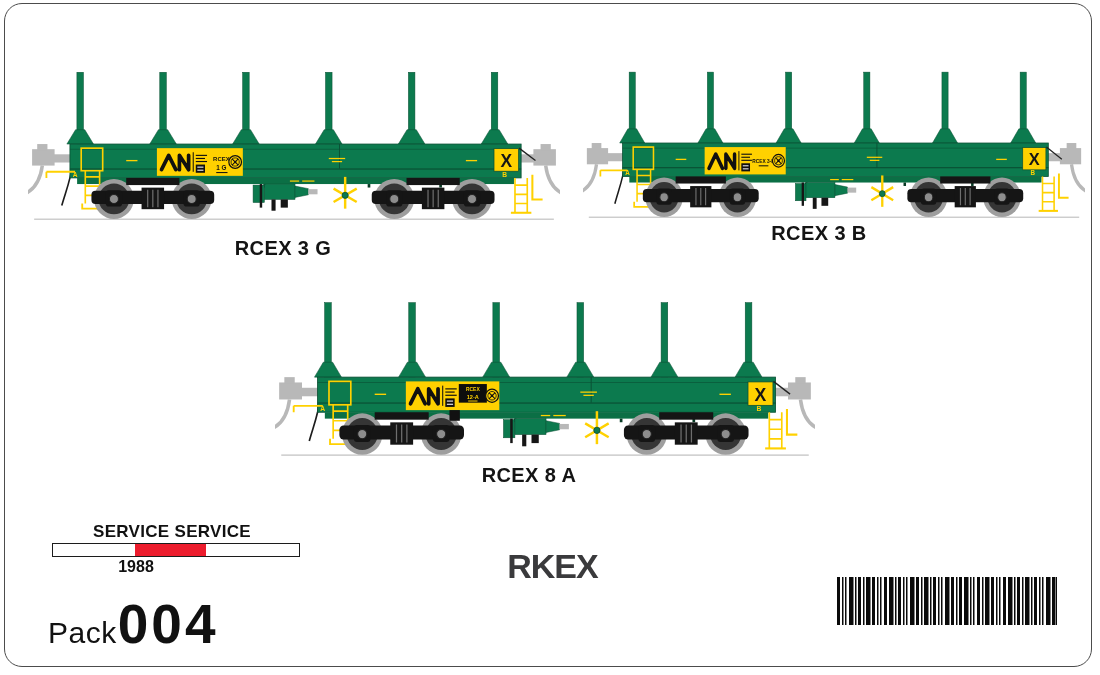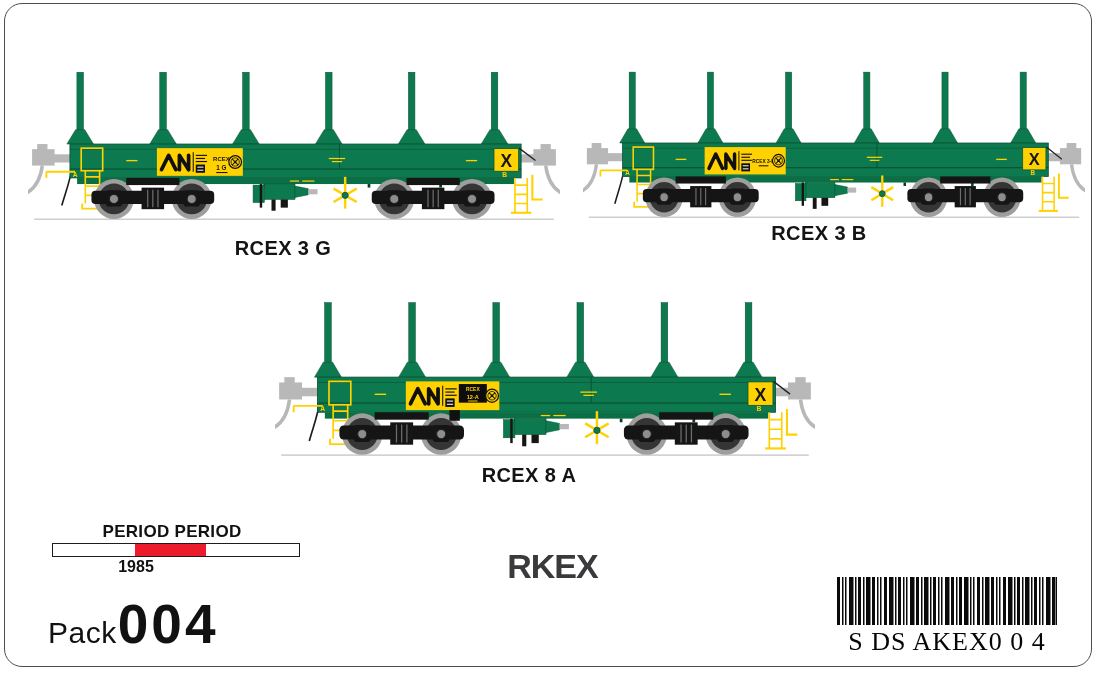--- a/index.html
+++ b/index.html
@@ -238,32 +238,31 @@
       <g>
         <rect x="455.5" y="84.5" width="24" height="22" fill="#ffd100" stroke="#0a4f33" stroke-width="0.7"></rect>
         <text class="xmark" x="467.5" y="102" font-size="17" text-anchor="middle">X</text>
       </g>
       <text class="endletter" x="46" y="112" font-size="6.5" text-anchor="middle">A</text>
       <text class="endletter" x="466" y="112" font-size="6.5" text-anchor="middle">B</text>
     </svg>
   </div>
   <div class="caption" style="left:379px;top:464px">RCEX 8 A</div>
 
-  <div class="sp-title">PERIOD PERIOD</div>
+  <div class="sp-title">SERVICE SERVICE</div>
   <div class="sp-bar">
     <div class="sp-red" style="left:33.5%;width:28.5%;background:#ec1c2d"></div>
   </div>
-  <div class="sp-year">1985</div>
+  <div class="sp-year">1988</div>
 
   <div class="pack">
     <span class="pack-label">Pack</span>
     <span class="pack-number">004</span>
   </div>
 
   <div class="brand">RKEX</div>
 
   <div class="barcode">
     <svg width="224" height="48" viewBox="0 0 224 48">
       <path fill="#0a0a0a" d="M2 0h3v48h-3z M7 0h1.5v48h-1.5z M10 0h1.5v48h-1.5z M14 0h4.5v48h-4.5z M20 0h1.5v48h-1.5z M23 0h3v48h-3z M28 0h1.5v48h-1.5z M31 0h4.5v48h-4.5z M37 0h3v48h-3z M42 0h1.5v48h-1.5z M45 0h1.5v48h-1.5z M49 0h3v48h-3z M54 0h4.5v48h-4.5z M60 0h1.5v48h-1.5z M63 0h3v48h-3z M68 0h1.5v48h-1.5z M71 0h1.5v48h-1.5z M75 0h4.5v48h-4.5z M81 0h3v48h-3z M86 0h1.5v48h-1.5z M89 0h4.5v48h-4.5z M95 0h1.5v48h-1.5z M98 0h3v48h-3z M103 0h1.5v48h-1.5z M106 0h1.5v48h-1.5z M110 0h4.5v48h-4.5z M116 0h3v48h-3z M121 0h1.5v48h-1.5z M124 0h3v48h-3z M129 0h4.5v48h-4.5z M135 0h1.5v48h-1.5z M138 0h1.5v48h-1.5z M142 0h3v48h-3z M147 0h1.5v48h-1.5z M150 0h4.5v48h-4.5z M156 0h3v48h-3z M161 0h1.5v48h-1.5z M164 0h1.5v48h-1.5z M168 0h3v48h-3z M173 0h4.5v48h-4.5z M179 0h1.5v48h-1.5z M182 0h3v48h-3z M187 0h1.5v48h-1.5z M190 0h4.5v48h-4.5z M196 0h1.5v48h-1.5z M199 0h3v48h-3z M204 0h1.5v48h-1.5z M207 0h1.5v48h-1.5z M211 0h4.5v48h-4.5z M217 0h3v48h-3z M220.5 0h1.5v48h-1.5z"></path>
     </svg>
-    <div class="barcode-text">S DS AKEX0 0 4</div>
   </div>
 </div>
 
 </body></html>

